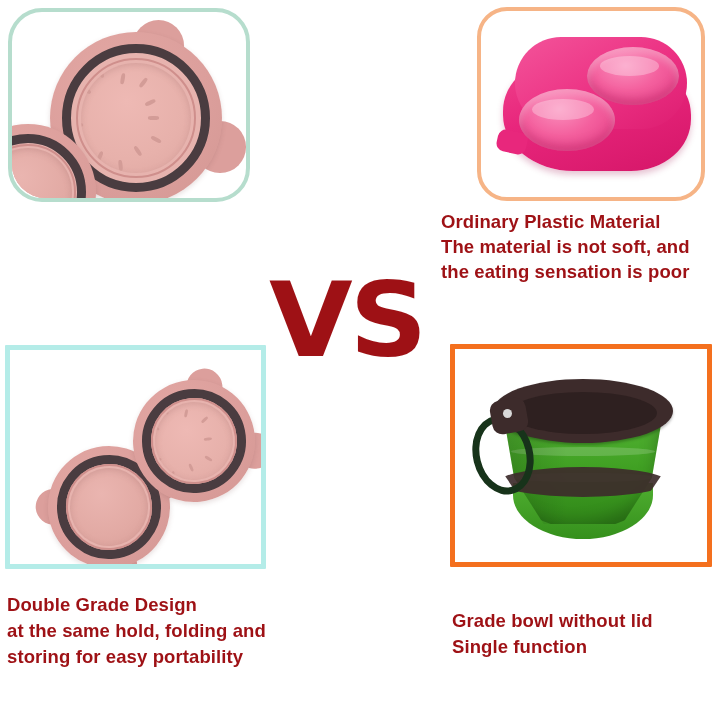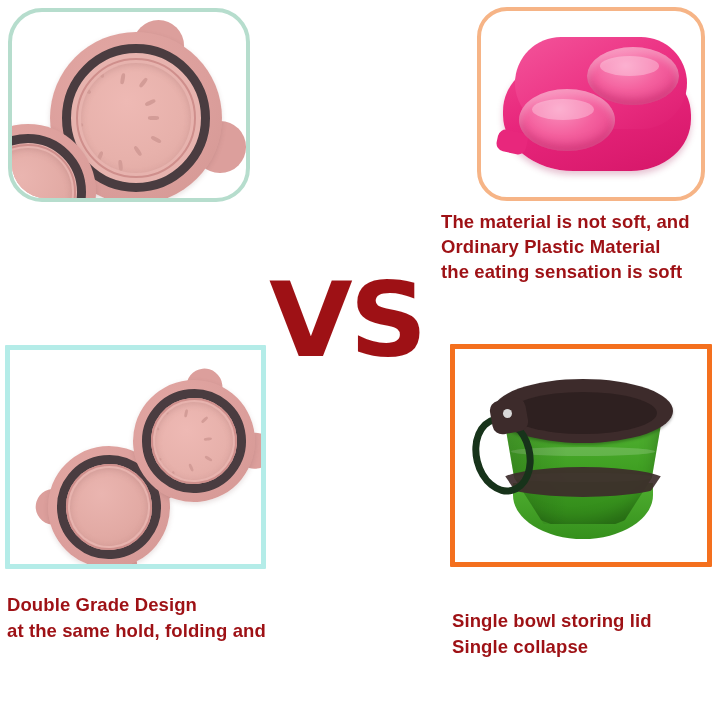--- a/index.html
+++ b/index.html
@@ -263,30 +263,31 @@
         <div class="rim-in"></div>
         <div class="clipring"></div>
         <div class="cliphead"></div>
         <div class="cliphole"></div>
       </div>
     </div>
   </div>
 
 
   <div class="caption" id="cap-tr">
+    <div>Ordinary Plastic Material</div>
     <div>The material is not soft, and</div>
-    <div>Ordinary Plastic Material</div>
-    <div>the eating sensation is soft</div>
+    <div>the eating sensation is poor</div>
   </div>
 
   <div class="caption" id="cap-bl">
     <div>Double Grade Design</div>
     <div>at the same hold, folding and</div>
+    <div>storing for easy portability</div>
   </div>
 
   <div class="caption" id="cap-br">
-    <div>Single bowl storing lid</div>
-    <div>Single collapse</div>
+    <div>Grade bowl without lid</div>
+    <div>Single function</div>
   </div>
 
   <div id="vs">VS</div>
 
 </div>
 
 </body></html>

